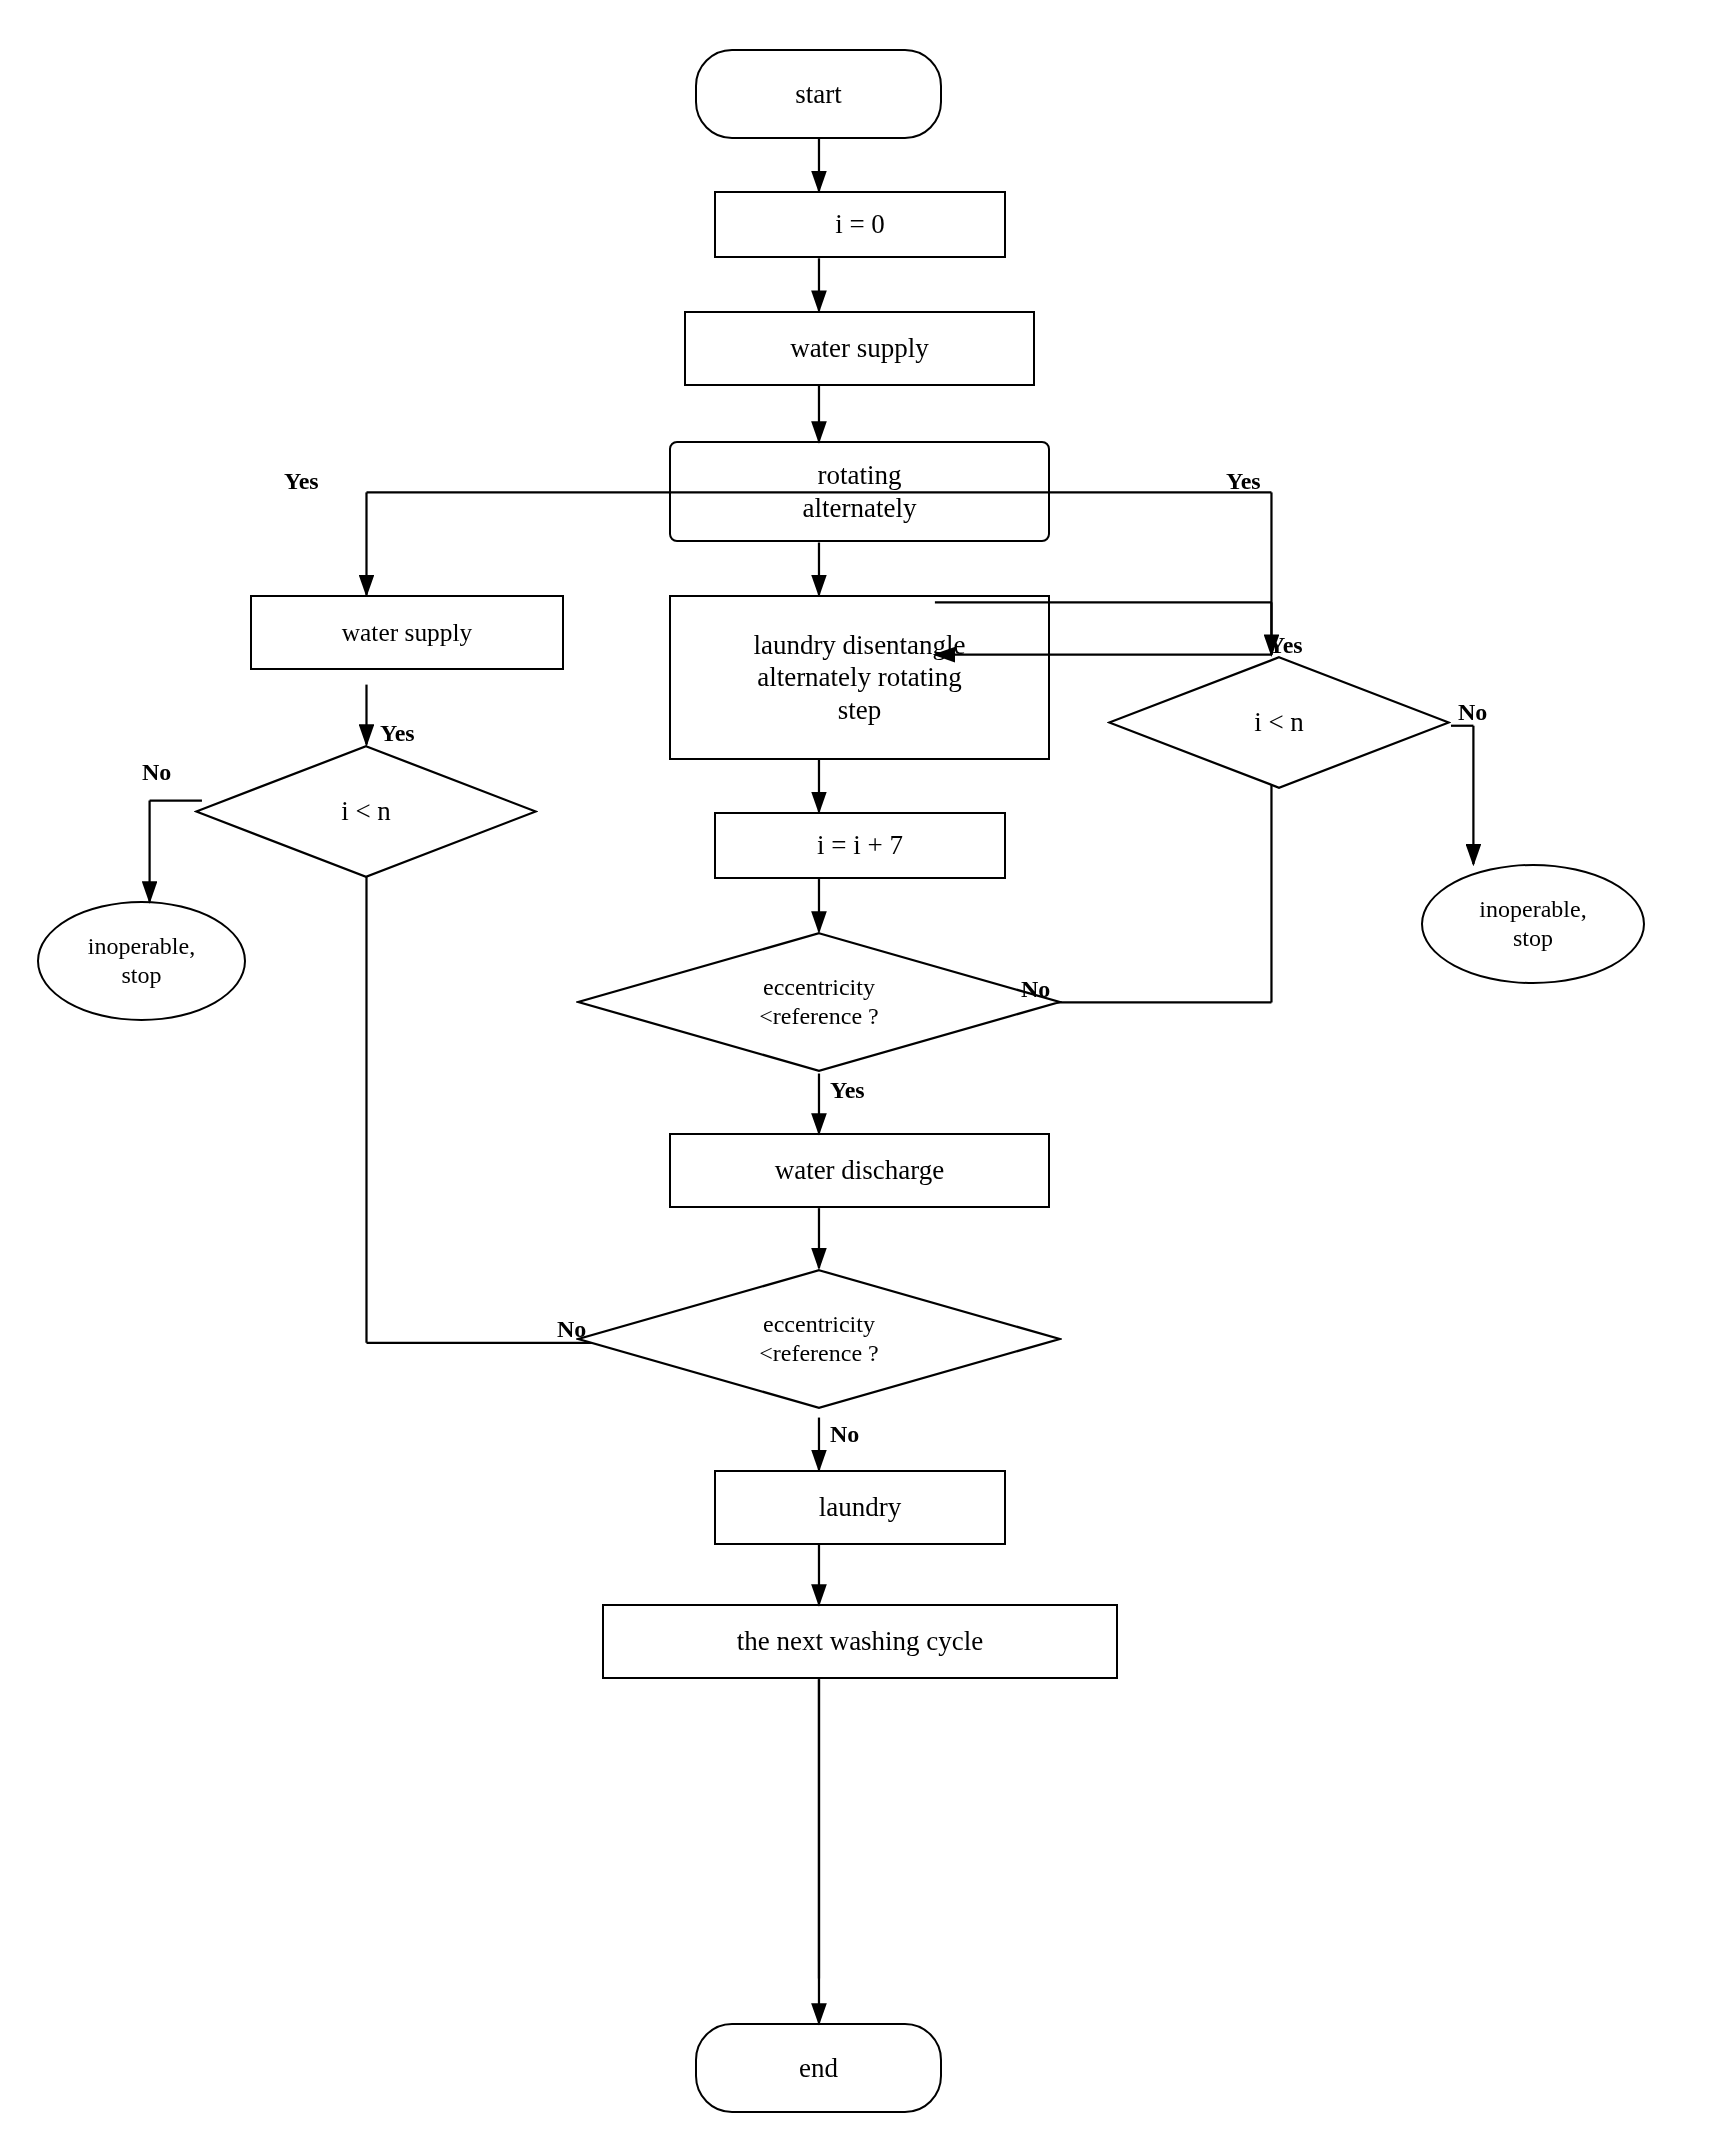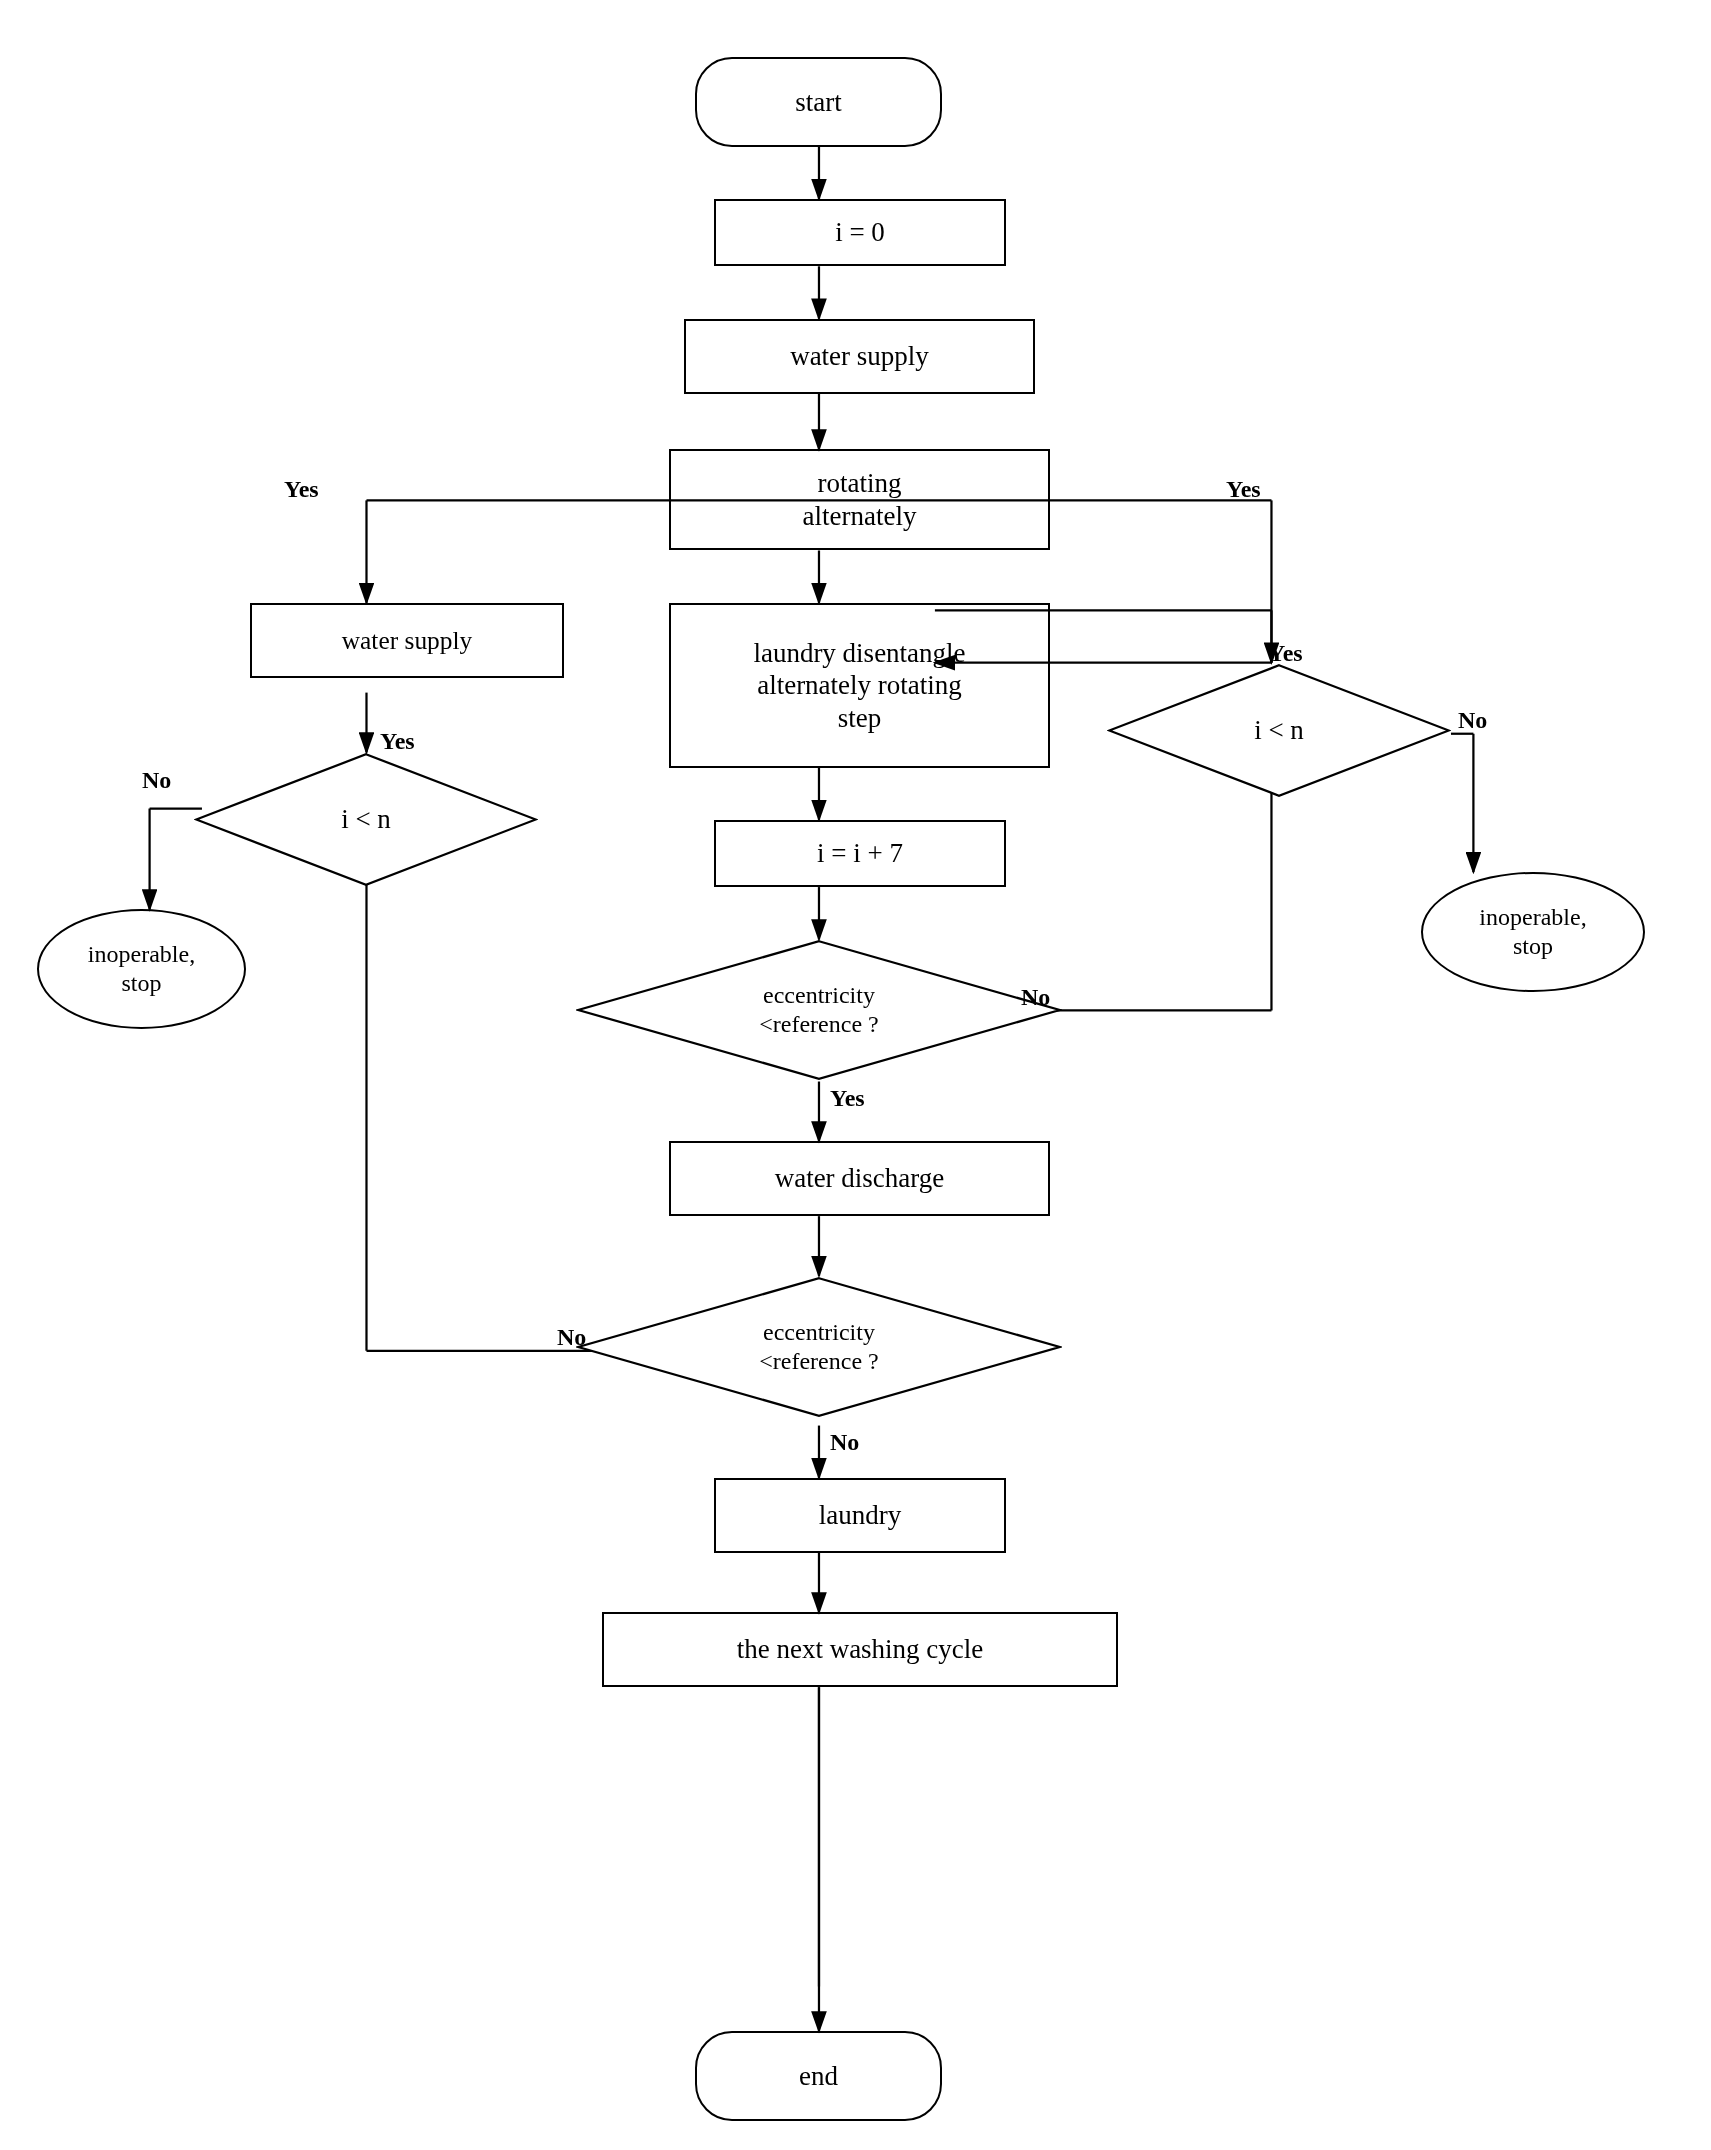--- a/index.html
+++ b/index.html
@@ -7,21 +7,21 @@
       background: #fff;
       font-family: 'Times New Roman', Times, serif;
       width: 1712px;
       height: 2151px;
       position: relative;
       overflow: hidden;
     }
 
     .flowchart {
       position: absolute;
-      top: 12px; left: 0;
+      top: 4px; left: 0;
       width: 1712px;
       height: 1941px;
     }
 
     
     .node {
       position: absolute;
       display: flex;
       align-items: center;
       justify-content: center;
@@ -160,21 +160,21 @@
   </div>
 
   <div class="node rect" style="left:673px; top:187px; width:292px; height:67px;">
     <span>i = 0</span>
   </div>
 
   <div class="node rect" style="left:643px; top:307px; width:351px; height:75px;">
     <span>water supply</span>
   </div>
 
-  <div class="node rect" style="left:628px; top:437px; width:381px; height:101px;">
+  <div class="node rect" style="left:628px; top:437px; width:381px; height:101px;border-radius:8px;">
     <span style="white-space:pre-line;">rotating
 alternately</span>
   </div>
 
   <div class="node rect" style="left:628px; top:591px; width:381px; height:165px;">
     <span style="white-space:pre-line;">laundry disentangle
 alternately  rotating
 step</span>
   </div>
 

